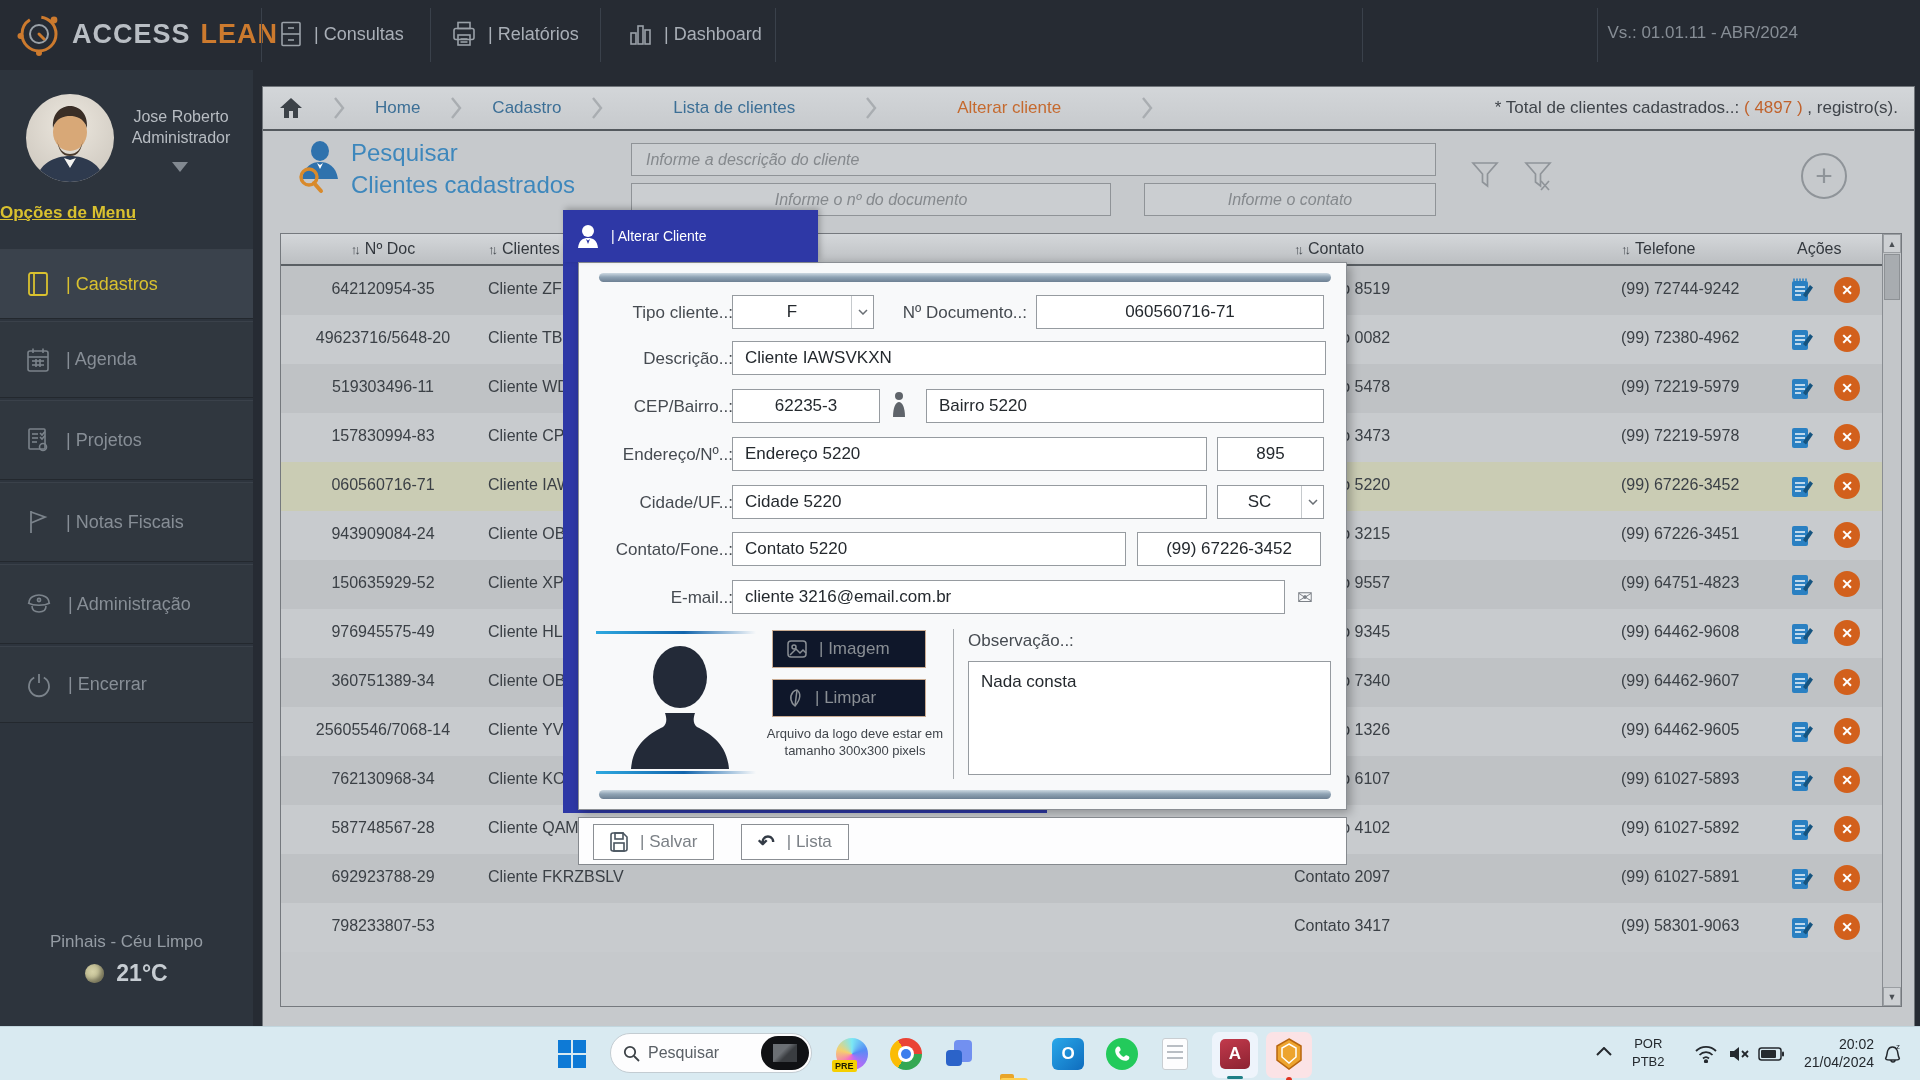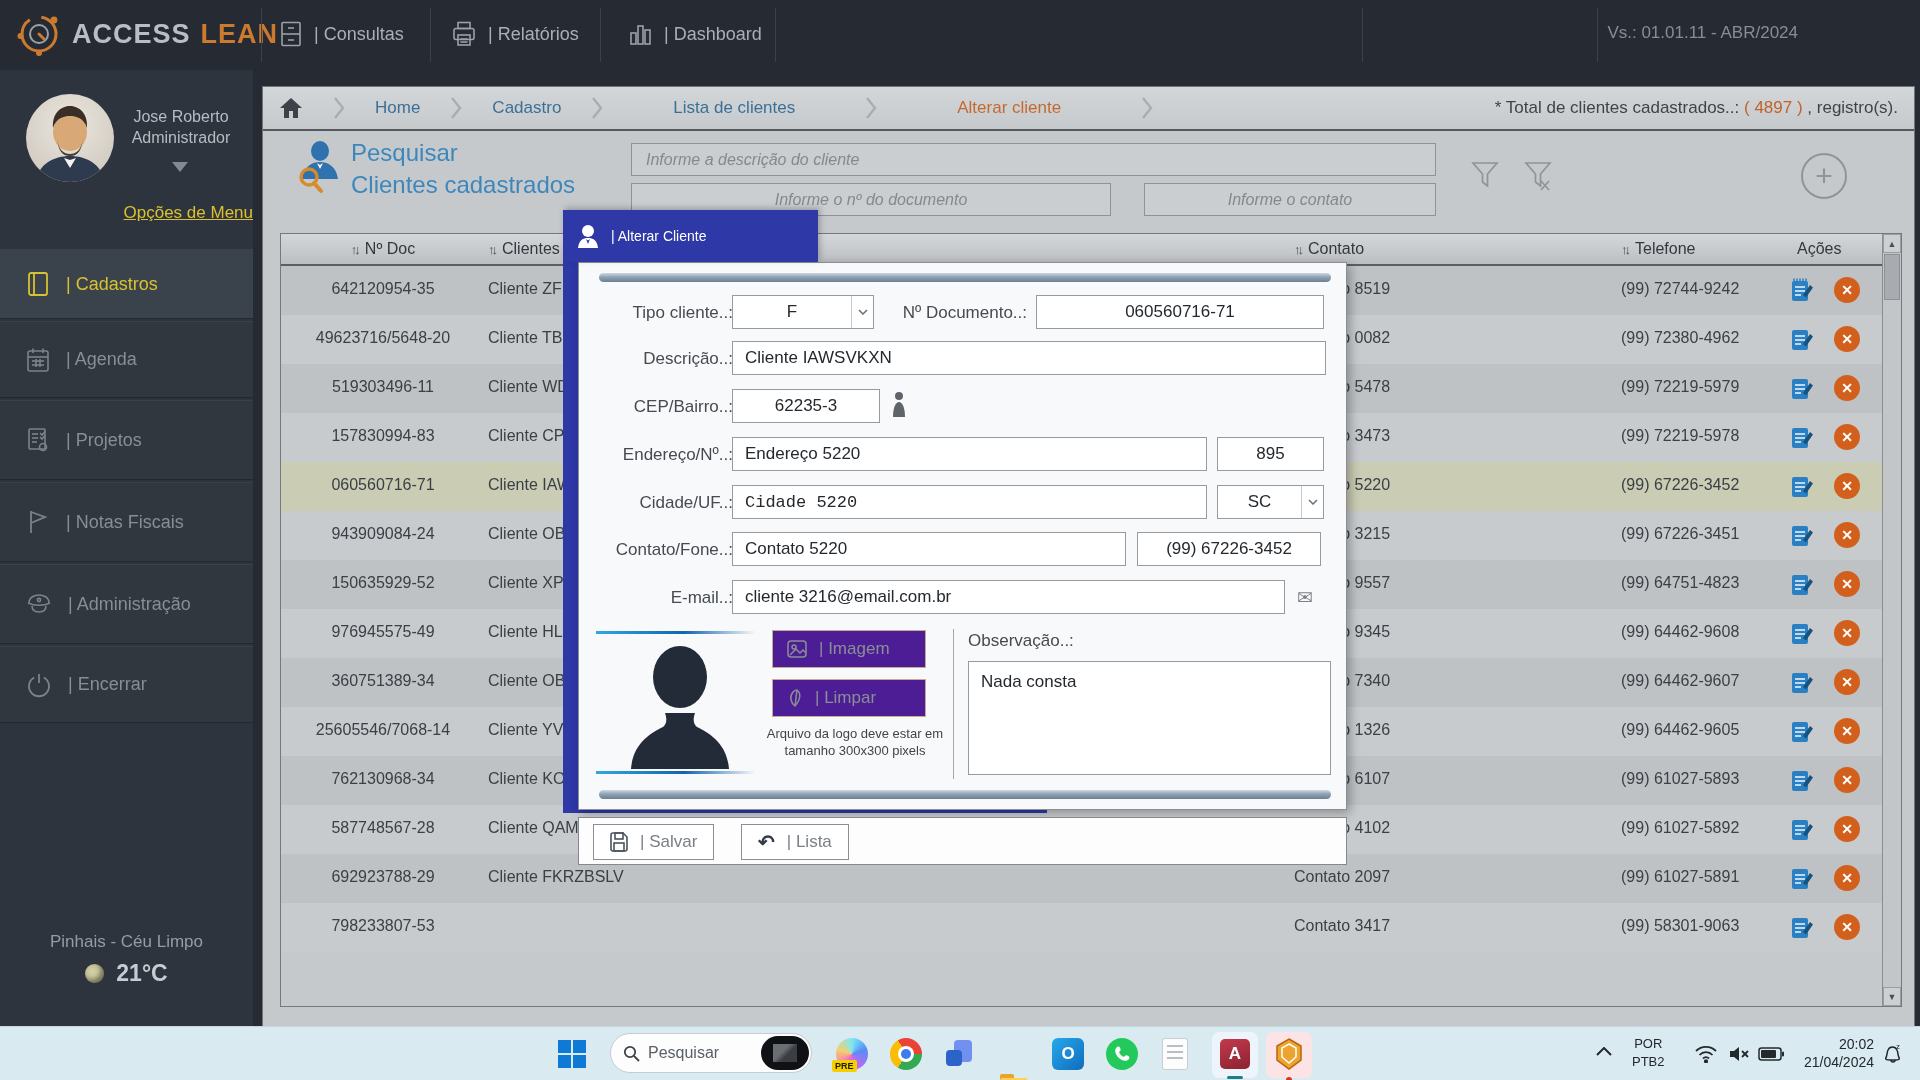--- a/index.html
+++ b/index.html
@@ -16,21 +16,21 @@
   .brand-lean{color:#cc7a2e;font-size:27px;font-weight:bold;letter-spacing:1px}
   .tmenu{display:flex;align-items:center;gap:12px;color:#a9afb7;font-size:18px}
   .tmenu .ticon{color:#9aa1a8}
   #version{right:122px;top:23px;color:#868d95;font-size:17px}
 
   
   #sidebar{left:0;top:70px;width:253px;height:956px;background:#2d343d}
   #avatar{left:26px;top:24px;width:88px;height:88px;border-radius:50%;overflow:hidden;background:radial-gradient(circle at 50% 35%,#ece7de,#c9c3ba)}
   #user-name{left:118px;top:36px;width:126px;color:#b7bcc2;font-size:16px;text-align:center;line-height:21px}
   .caret-down{left:172px;top:92px;width:0;height:0;border-left:8px solid transparent;border-right:8px solid transparent;border-top:10px solid #828991}
-  #menu-title{left:0;top:133px;width:253px;text-align:right;color:#d9c12f;font-size:17px;font-weight:normal;text-decoration:underline}
+  #menu-title{left:0;top:133px;width:253px;text-align:left;color:#d9c12f;font-size:17px;font-weight:bold;text-decoration:underline}
   .sitem{left:0;width:253px;background:#30373f;border-top:1px solid #3a414a;border-bottom:1px solid #23282e;display:flex;align-items:center;gap:16px;padding-left:26px;color:#878e96;font-size:18px;cursor:pointer}
   .sitem .sicon{color:#7b838b}
   .sitem.active{background:#3a424c;color:#d9c12f}
   .sitem.active .sicon{color:#d9c12f}
   #weather{left:0;top:862px;width:253px;text-align:center;color:#959ca4;font-size:17px}
   #weather-temp-row{display:flex;align-items:center;justify-content:center;gap:12px;margin-top:8px}
   .moon{width:19px;height:19px;border-radius:50%;background:radial-gradient(circle at 40% 40%,#d6d2a8,#a8a47c);box-shadow:inset -3px -3px 4px rgba(0,0,0,.35)}
   .temp{color:#c6ccd2;font-size:23px;font-weight:bold}
 
   
@@ -77,21 +77,21 @@
   #modal-tab{left:563px;top:210px;width:255px;height:52px;background:#2e38a6;z-index:51;display:flex;align-items:center;gap:12px;padding-left:14px;color:#fff;font-size:14px;box-shadow:2px -2px 6px rgba(0,0,0,.25)}
   #modal-body{left:578px;top:262px;width:769px;height:548px;background:#f8f9fa;border:1px solid #8b8f94;z-index:50;box-shadow:3px 3px 10px rgba(0,0,0,.3)}
   .pill{left:20px;width:732px;height:9px;border-radius:5px;background:linear-gradient(180deg,#cdd9e2,#8fa3b4 45%,#6d8093)}
   .mlabel{position:absolute;width:170px;text-align:right;color:#464b51;font-size:17px}
   .minput{position:absolute;height:34px;background:#fff;border:1px solid #969ba0;font-size:17px;color:#24292e;padding:0 12px;font-family:"Liberation Sans",sans-serif}
   .center{text-align:center}
   .msel{position:absolute;height:34px;background:#fff;border:1px solid #969ba0;display:flex;cursor:pointer}
   .mselv{flex:1;display:flex;align-items:center;justify-content:center;font-size:17px;color:#24292e}
   .mselarw{width:22px;border-left:1px solid #c6cacd;display:flex;align-items:center;justify-content:center}
   .gline{position:absolute;height:3px;background:linear-gradient(90deg,#2ea9e0,#1265ad 55%,rgba(255,255,255,0))}
-  .pbtn{position:absolute;width:154px;height:38px;background:#4c1d95;border:1px solid #c9ab92;display:flex;align-items:center;gap:12px;padding-left:14px;color:#8a8f95;font-size:17px;cursor:pointer}
+  .pbtn{position:absolute;width:154px;height:38px;background:#0f172a;border:1px solid #c9ab92;display:flex;align-items:center;gap:12px;padding-left:14px;color:#8a8f95;font-size:17px;cursor:pointer}
   #img-note{position:absolute;left:176px;top:462px;width:200px;text-align:center;font-size:13px;color:#40454b;line-height:17px}
   #obs-divider{position:absolute;left:374px;top:366px;width:1px;height:150px;background:#a6aaae}
   #obs-label{position:absolute;left:389px;top:368px;color:#464b51;font-size:17px}
   #obs-area{position:absolute;left:389px;top:398px;width:363px;height:114px;background:#fff;border:1px solid #969ba0;font-size:17px;color:#24292e;padding:10px 12px;resize:none;font-family:"Liberation Sans",sans-serif}
   #modal-bluebar{left:563px;top:799px;width:484px;height:14px;background:#2e38a6;z-index:48}
   #modal-footer{left:578px;top:817px;width:769px;height:48px;background:#fdfdfe;border:1px solid #85898e;z-index:50}
   .fbtn{position:absolute;top:6px;height:36px;background:#fff;border:1px solid #8b8f94;display:flex;align-items:center;gap:12px;padding:0 16px;color:#7b8086;font-size:17px;cursor:pointer}
   .undo-g{color:#333b46;font-size:20px;font-weight:bold}
   .env-g{position:absolute;left:718px;top:323px;color:#7c8187;font-size:19px}
 
@@ -637,27 +637,28 @@
   <input class="minput" style="left: 153px; top: 78px; width: 594px;" value="Cliente IAWSVKXN">
 
   <span class="mlabel" style="left:-16px;top:134px">CEP/Bairro..:</span>
   <input class="minput center" style="left: 153px; top: 126px; width: 148px;" value="62235-3">
   <span class="abs" style="left:312px;top:128px">
     <svg width="16" height="26" viewBox="0 0 16 26">
         <circle cx="8" cy="5" r="4" fill="#5f646a"></circle>
         <path d="M2 26 C2 16 5 11 8 11 C11 11 14 16 14 26 Z" fill="#5f646a"></path>
       </svg>
   </span>
+  <input class="minput" style="left: 347px; top: 126px; width: 398px;" value="Bairro 5220">
 
   <span class="mlabel" style="left:-16px;top:182px">Endereço/Nº..:</span>
   <input class="minput" style="left: 153px; top: 174px; width: 475px;" value="Endereço 5220">
   <input class="minput center" style="left: 638px; top: 174px; width: 107px;" value="895">
 
   <span class="mlabel" style="left:-16px;top:230px">Cidade/UF..:</span>
-  <input class="minput" style="left: 153px; top: 222px; width: 475px; font-family: Liberation Mono, monospace;" value="Cidade 5220">
+  <input class="minput" style="left: 153px; top: 222px; width: 475px;" value="Cidade 5220">
   <div class="msel" style="left:638px;top:222px;width:107px">
     <span class="mselv">SC</span>
     <span class="mselarw">
         <svg width="10" height="6" viewBox="0 0 10 6" fill="none" stroke="#6a6f75" stroke-width="1.5">
           <path d="M1 1 L5 5 L9 1"></path>
         </svg>
       </span>
   </div>
 
   <span class="mlabel" style="left:-16px;top:277px">Contato/Fone..:</span>

